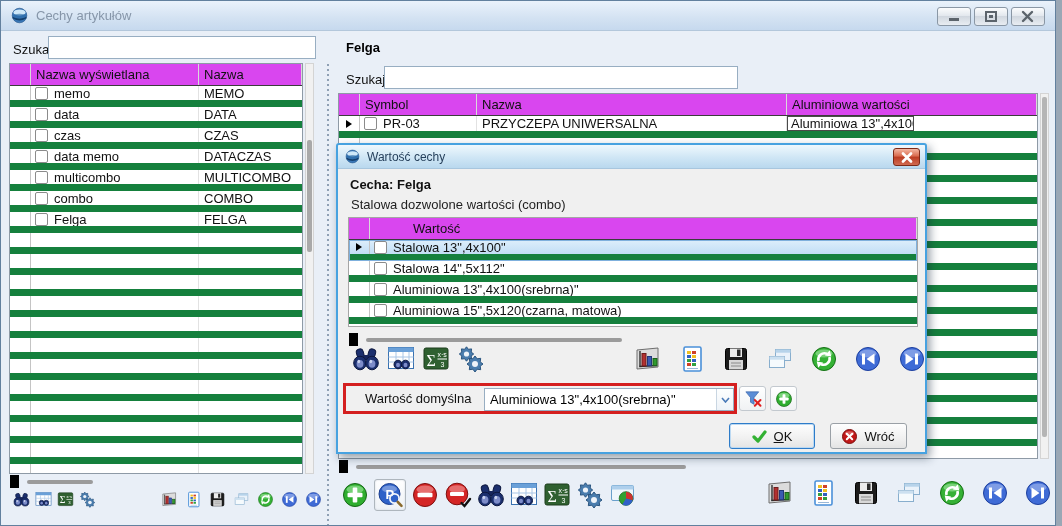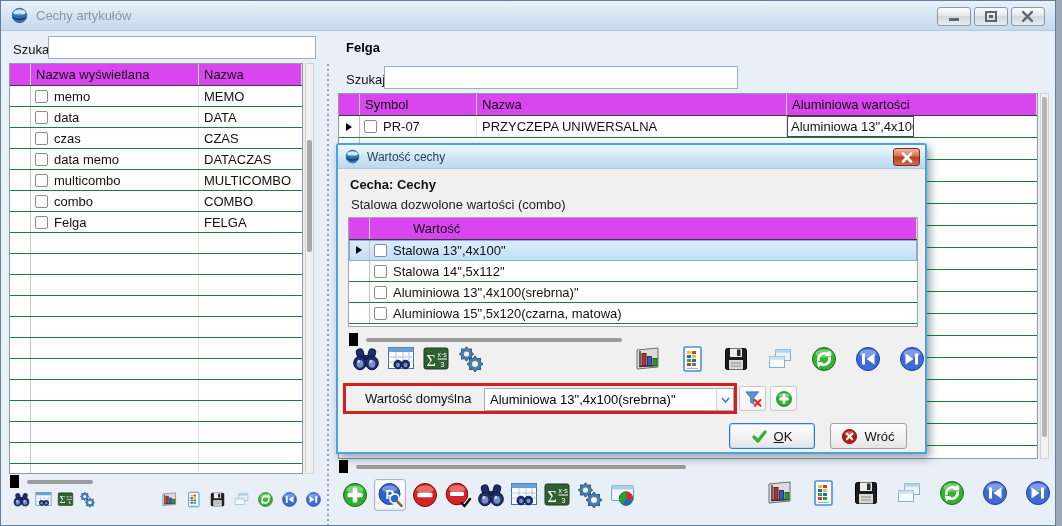--- a/index.html
+++ b/index.html
@@ -13,21 +13,21 @@
   .wbtn{width:34px;height:19px;border:1px solid #8a97a5;border-radius:3px;
     background:linear-gradient(#fbfcfd,#e3e8ee 45%,#cfd6de 46%,#e8edf2);padding:0;display:flex;align-items:center;justify-content:center;cursor:default;}
   .client{position:absolute;left:0;top:30px;right:0;bottom:0;background:#e9eff7;}
 
   
   .lbl{position:absolute;font-size:13px;color:#111;}
   .search{position:absolute;border:1px solid #98aec2;background:#fff;height:23px;font-size:13px;padding:2px 4px;font-family:"Liberation Sans",sans-serif;}
   .tablebox{position:absolute;background:#fff;border:1px solid #8e9aa6;overflow:hidden;}
   .thead{display:flex;height:22px;border-bottom:1px solid #3c3c3c;background:#d946ef;align-items:center;font-size:13px;color:#111;}
   .thead .hc{border-right:1px solid #d9d9d9;height:100%;display:flex;align-items:center;padding-left:5px;}
-  .trow{display:flex;align-items:flex-end;border-bottom:1px solid #15803d;background:#fff;font-size:13px;color:#111;}
+  .trow{display:flex;align-items:flex-end;border-bottom:7px solid #15803d;background:#fff;font-size:13px;color:#111;}
   .h21{height:21px;} .h22{height:22px;}
   .sel{width:21px;align-self:stretch;border-right:1px solid #c4c4c4;display:flex;align-items:center;justify-content:center;flex:none;}
   .marker{width:0;height:0;border-left:6px solid #000;border-top:4px solid transparent;border-bottom:4px solid transparent;}
   .cb{width:13px;height:13px;border:1px solid #8b8b8b;border-radius:2px;background:#fff;margin:0 6px 0 4px;flex:none;}
   .cell{display:flex;align-items:center;height:100%;border-right:1px solid #e2e2e2;overflow:hidden;white-space:nowrap;}
   .cell:last-child{border-right:none;}
   .selrow{background:linear-gradient(#ddeefb,#c2def5);outline:1px solid #7fb0dd;outline-offset:-1px;}
   .vscroll{position:absolute;width:9px;background:#f1f1f1;border:1px solid #d4d4d4;}
   .vthumb{position:absolute;left:1px;width:5px;background:#a9a9a9;border-radius:2px;}
   .hscroll{position:absolute;height:13px;display:flex;align-items:center;}
@@ -374,21 +374,21 @@
         <span class="hc" style="width:310px;">Nazwa</span>
         <span class="hc" style="flex:1;">Aluminiowa wartości</span>
       </div>
       <div id="rp-body">
           <div class="trow h22">
             <span class="sel">
               <span class="marker"></span>
             </span>
             <span class="cell" style="width: 117px;">
               <span class="cb"></span>
-              <span>PR-07</span>
+              <span>PR-03</span>
             </span>
             <span class="cell" style="width: 310px; padding-left: 5px;">PRZYCZEPA UNIWERSALNA</span>
             <span class="cell" style="width: 127px; padding-left: 4px; outline: rgb(74, 74, 74) solid 1px; outline-offset: -1px;">Aluminiowa 13",4x100</span>
             <span class="cell" style="flex: 1 1 0%;"></span>
           </div>
           <div class="trow h22">
             <span class="sel"></span>
             <span class="cell" style="flex: 1 1 0%; border-right: none;"></span>
           </div>
           <div class="trow h22">
@@ -630,21 +630,21 @@
       <span class="title">Wartość cechy</span>
     </div>
     <button class="dlg-close">
       <svg width="16" height="11" viewBox="0 0 16 11">
           <g stroke="#fff" stroke-width="2.6" stroke-linecap="round">
             <line x1="4" y1="1.5" x2="12" y2="9.5"></line>
             <line x1="12" y1="1.5" x2="4" y2="9.5"></line>
           </g>
         </svg>
     </button>
-    <span class="dlg-head">Cecha: Cechy</span>
+    <span class="dlg-head">Cecha: Felga</span>
     <span class="dlg-sub">Stalowa dozwolone wartości (combo)</span>
 
     <div class="tablebox" style="left:10px;top:72px;width:570px;height:110px;border-color:#a5a5a5;">
       <div class="thead">
         <span class="hc" style="width:21px;padding-left:0;"></span>
         <span class="hc" style="flex:1;padding-left:43px;">Wartość</span>
       </div>
       <div id="dlg-body">
           <div class="trow h21 selrow">
             <span class="sel">

